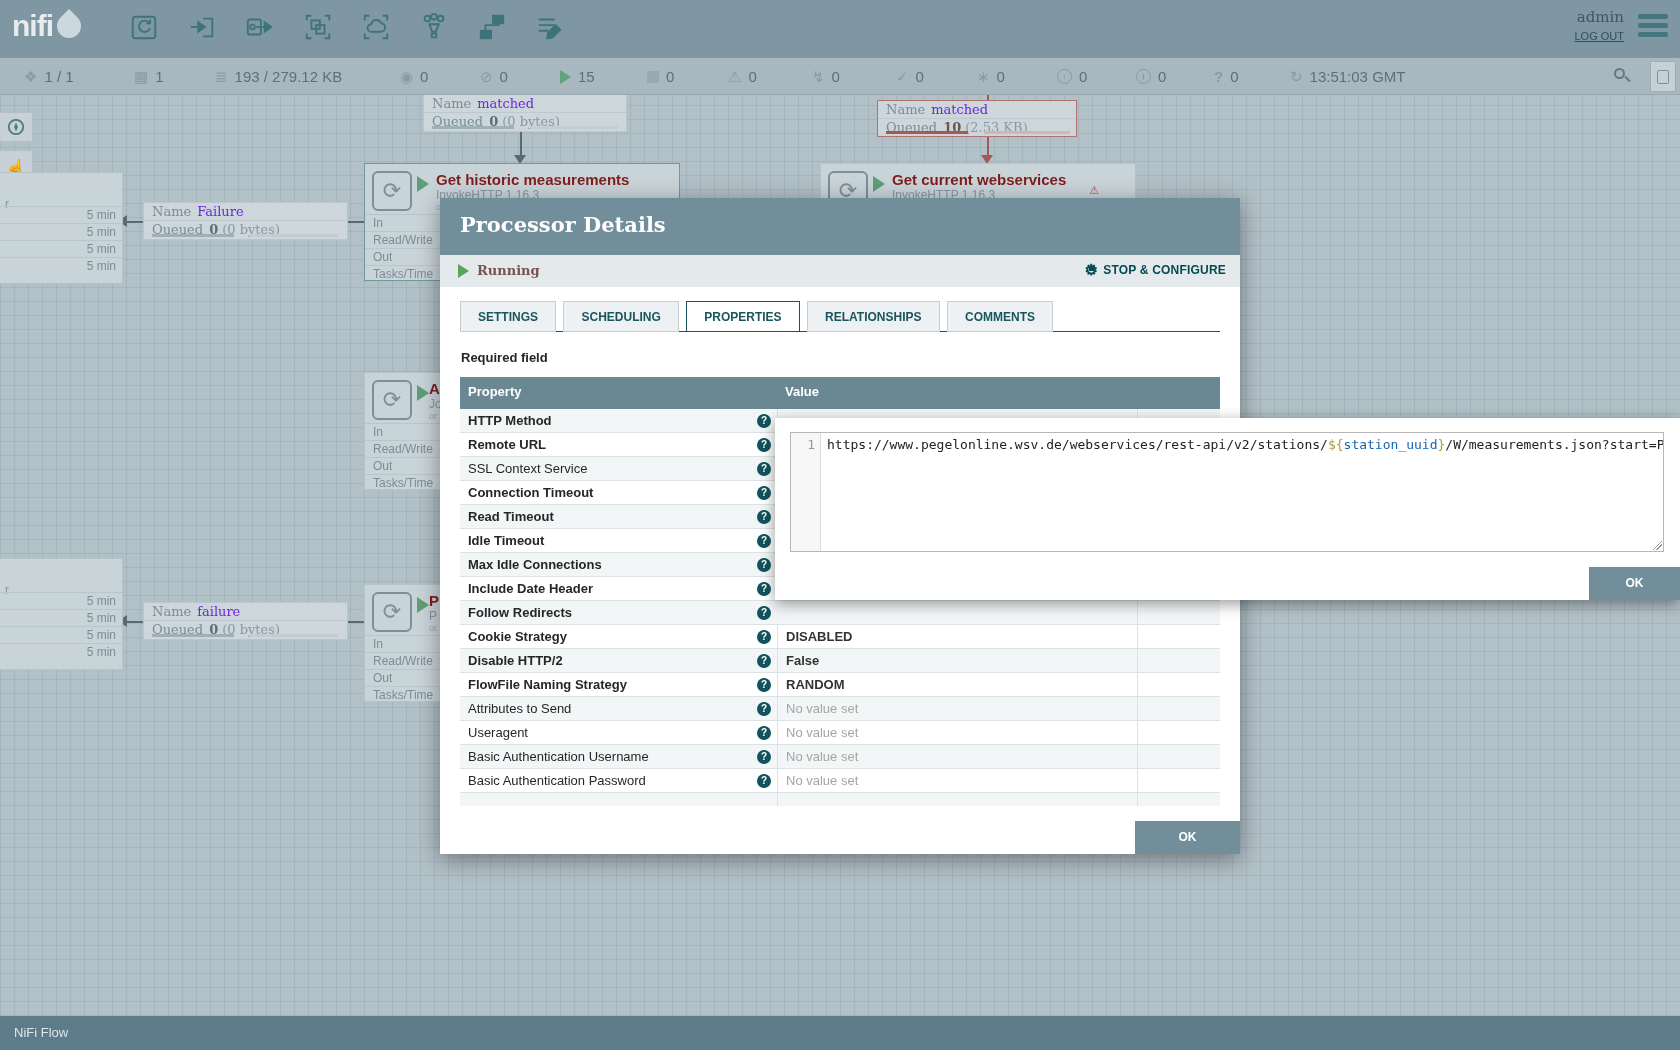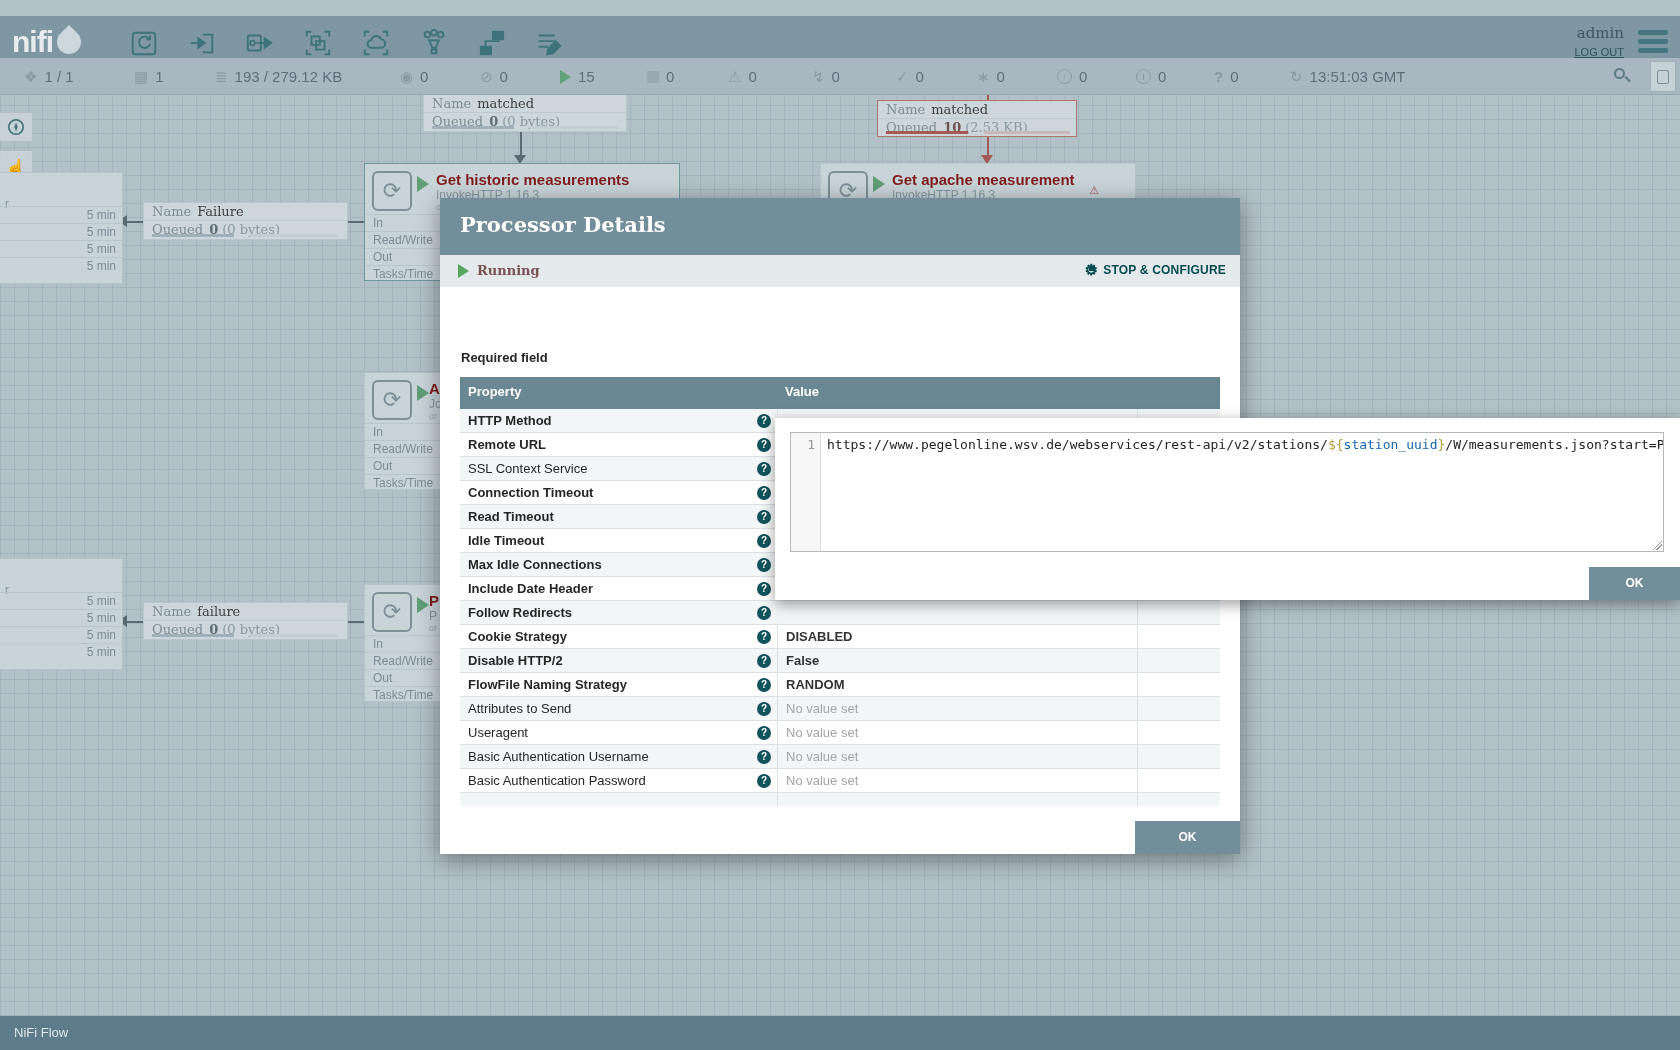--- a/index.html
+++ b/index.html
@@ -1,20 +1,20 @@
 <!DOCTYPE html>
 <html><head>
 <meta charset="utf-8">
 <style>
   * { margin:0; padding:0; box-sizing:border-box; }
   html,body { width:1680px; height:1050px; overflow:hidden; background:#b2c0c7;
               font-family:"Liberation Sans", sans-serif; }
 
   
-  #header { position:absolute; left:0; top:16px; width:1680px; height:58px; background:#7e97a2; z-index:5; }
+  #header { position:absolute; left:0; top:0; width:1680px; height:58px; background:#7e97a2; z-index:5; }
   #logo { position:absolute; left:12px; top:9px; display:flex; align-items:center; }
   #logo .logo-text { font-size:30px; font-weight:bold; letter-spacing:-1px; color:rgba(255,255,255,0.82); }
   #logo .drop { width:24px; height:24px; margin-left:4px; background:#d9e3e8; opacity:.85;
                 border-radius:0 50% 50% 50%; transform:rotate(45deg); }
   #toolbar { position:absolute; left:128px; top:8px; display:flex; gap:26px; }
   .tbico { width:32px; height:38px; display:flex; align-items:center; justify-content:center; opacity:.8; cursor:pointer; }
   .tbico svg { stroke:#2f6b73; fill:none; stroke-width:2; }
   #user-block { position:absolute; right:56px; top:8px; text-align:right; }
   #user-name { font-family:"DejaVu Serif", serif; font-size:15px; color:#3e5761; }
   #logout { font-size:11px; color:#2e525c; text-decoration:underline; margin-top:4px; cursor:pointer; }
@@ -42,21 +42,21 @@
             background-image:
               repeating-linear-gradient(0deg, rgba(140,160,170,.35) 0 1px, transparent 1px 14px),
               repeating-linear-gradient(90deg, rgba(140,160,170,.35) 0 1px, transparent 1px 14px);
             z-index:1; overflow:hidden; }
   .palette { position:absolute; left:0; background:rgba(201,211,216,.9); border:1px solid #b2bfc6; border-left:none;
              display:flex; align-items:center; justify-content:center; color:#4b7780; cursor:pointer; }
   .conn-label { position:absolute; background:#ccd6db; border:1px solid #b9c6cc; z-index:3;
                 font-family:"DejaVu Serif", serif; font-size:13px; color:#7c8c94; cursor:pointer; }
   .conn-label .cl-row { height:18px; line-height:18px; padding:0 8px; white-space:nowrap; }
   .conn-label .cl-row:first-child { border-bottom:1px solid #bdc9cf; }
-  .cl-val { color:#404040; margin-left:6px; }
+  .cl-val { color:#6d28d9; margin-left:6px; }
   .cl-count { color:#5f6f77; font-weight:bold; margin-left:6px; }
   .cl-size { color:#8a99a1; margin-left:4px; }
   .bar { position:absolute; height:3px; bottom:2px; }
   .conn-label.full { border-color:#b0736f; }
   .conn-label.full .cl-count { color:#6f5550; }
   .vline { position:absolute; width:2px; background:#5a6a72; z-index:2; }
   .hline { position:absolute; height:2px; background:#5a6a72; z-index:2; }
   .vline.red, .hline.red { background:#a35a55; }
   .arr-down { position:absolute; width:0; height:0; border-top:9px solid #5a6a72;
               border-left:6px solid transparent; border-right:6px solid transparent; z-index:2; }
@@ -351,21 +351,21 @@
         <span class="lab">Out</span>
       </div>
     <div class="p-row" style="top:101px;">
         <span class="lab">Tasks/Time</span>
       </div>
   </div>
 
   <div class="proc" style="left:820px; top:68px; width:316px; height:116px;">
     <div class="p-icon">⟳</div>
     <div class="p-play" style="left:52px; top:12px;"></div>
-    <div class="p-title" style="left:71px; top:7px;">Get apache measurement</div>
+    <div class="p-title" style="left:71px; top:7px;">Get current webservices</div>
     <div class="p-type" style="left:71px; top:24px;">InvokeHTTP 1.16.3</div>
     <div class="p-bundle" style="left:71px; top:38px;">org.apache.nifi - nifi-standard-nar</div>
     <div class="p-badge" style="right:36px; top:20px;">⚠</div>
   </div>
 
   <div class="proc" style="left:-240px; top:77px; width:363px; height:112px;">
     <div class="p-type" style="left:244px; top:24px;">r</div>
     <div class="p-row" style="top:33px;">
         <span class="val">5 min</span>
       </div>
@@ -445,20 +445,27 @@
     </div>
     <div id="d-stopcfg">
       <span class="gear"><span>⚙</span><i></i></span>
       <span>STOP &amp; CONFIGURE</span>
     </div>
   </div>
   <div id="d-header">
     <div id="d-title">Processor Details</div>
   </div>
 
+  <div id="d-tabs">
+    <span class="tab">SETTINGS</span>
+    <span class="tab">SCHEDULING</span>
+    <span class="tab active">PROPERTIES</span>
+    <span class="tab">RELATIONSHIPS</span>
+    <span class="tab">COMMENTS</span>
+  </div>
 
   <div id="d-required">Required field</div>
 
   <div id="d-table">
     <div id="d-thead">
       <span class="th-prop">Property</span>
       <span class="th-val">Value</span>
     </div>
 
     <div class="prow req">

